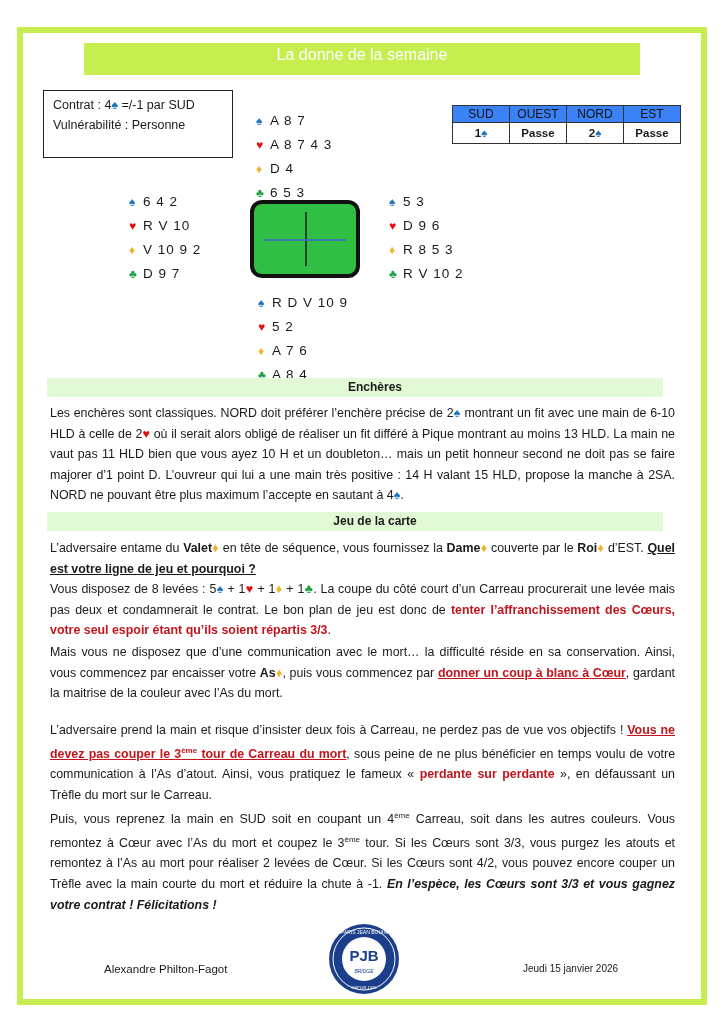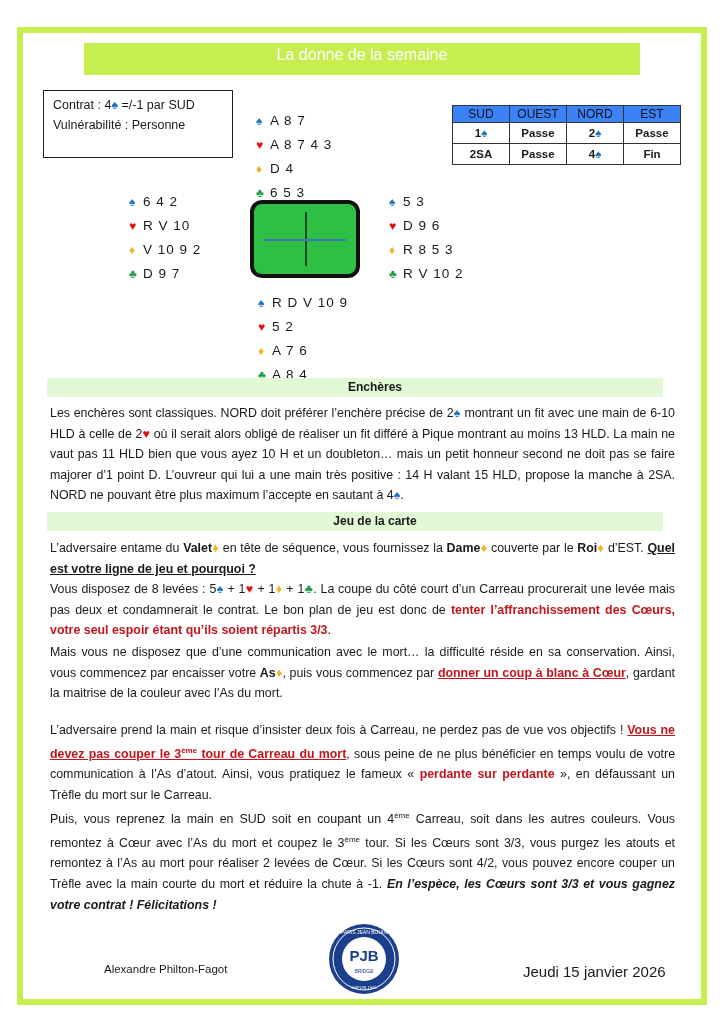--- a/index.html
+++ b/index.html
@@ -14,21 +14,21 @@
   .table-vis .v { position:absolute; left:50%; top:8px; bottom:8px; width:2px; background:#1a4a2a; }
   .table-vis .h { position:absolute; top:50%; left:10px; right:10px; height:1.5px; background:#3a7ab0; }
   table.bids { position:absolute; left:452px; top:105px; border-collapse:collapse; font-size:11.5px; }
   table.bids th { background:#3b82f6; color:#111; font-weight:normal; border:1.5px solid #333; padding:1px 0; width:56px; font-size:12px; }
   table.bids td { border:1.5px solid #333; text-align:center; font-weight:bold; padding:2px 0; height:16px; }
   .section-head { position:absolute; left:47px; width:576px; height:19px; background:#e2f9d6; text-align:center; font-weight:bold; font-size:12px; line-height:19px;padding-left:40px; }
   .para { position:absolute; left:50px; width:625px; font-size:12.4px; line-height:20.6px; text-align:justify; }
   .red { color:#c0151c; font-weight:bold; }
   .redu { color:#c0151c; font-weight:bold; text-decoration:underline; }
   .footer-l { position:absolute; left:104px; top:963px; font-size:11.5px; }
-  .footer-r { position:absolute; left:523px; top:963px; font-size:15px; }
+  .footer-r { position:absolute; left:523px; top:963px; font-size:10px; }
   .logo { position:absolute; left:328px; top:923px; width:72px; height:72px; }
 </style>
 </head>
 <body>
 
 <div class="frame"></div>
 <div class="title-bar">La donne de la semaine</div>
 
 <div class="contract-box">
   <div><span>Contrat : 4</span><span class="sp">♠</span><span> =/-1 par SUD</span></div>
@@ -75,26 +75,20 @@
     <th>OUEST</th>
     <th>NORD</th>
     <th>EST</th>
   </tr>
   <tr>
     <td><span>1</span><span class="sp">♠</span></td>
     <td>Passe</td>
     <td><span>2</span><span class="sp">♠</span></td>
     <td>Passe</td>
   </tr>
-  <tr>
-    <td>2SA</td>
-    <td>Passe</td>
-    <td><span>4</span><span class="sp">♠</span></td>
-    <td>Fin</td>
-  </tr>
 </tbody>
   </table>
 
 <div class="section-head" style="top:378px;">Enchères</div>
 
 <div class="para" style="top:403px;"><span>Les enchères sont classiques. NORD doit préférer l’enchère précise de 2</span><span class="sp">♠</span><span> montrant un fit avec une main de 6-10 HLD à celle de 2</span><span class="he">♥</span><span> où il serait alors obligé de réaliser un fit différé à Pique montrant au moins 13 HLD.  La main ne vaut pas 11 HLD bien que vous ayez 10 H et un doubleton… mais un petit honneur second ne doit pas se faire majorer d’1 point D. L’ouvreur qui lui a une main très positive : 14 H valant 15 HLD, propose la manche à 2SA. NORD ne pouvant être plus maximum l’accepte en sautant à 4</span><span class="sp">♠</span><span>.</span></div>
 
 <div class="section-head" style="top:512px;">Jeu de la carte</div>
 
 <div class="para" style="top:538px;"><span>L’adversaire entame du </span><b>Valet</b><span class="di">♦</span><span> en tête de séquence, vous fournissez la </span><b>Dame</b><span class="di">♦</span><span> couverte par le </span><b>Roi</b><span class="di">♦</span><span> d’EST. </span><b style="text-decoration:underline;">Quel est votre ligne de jeu et pourquoi ?</b>

